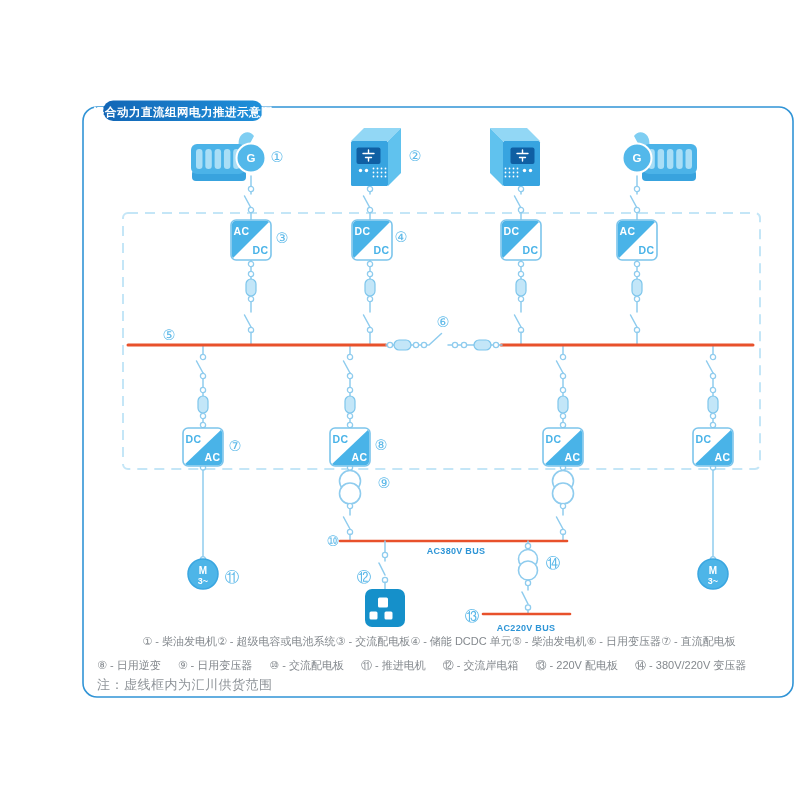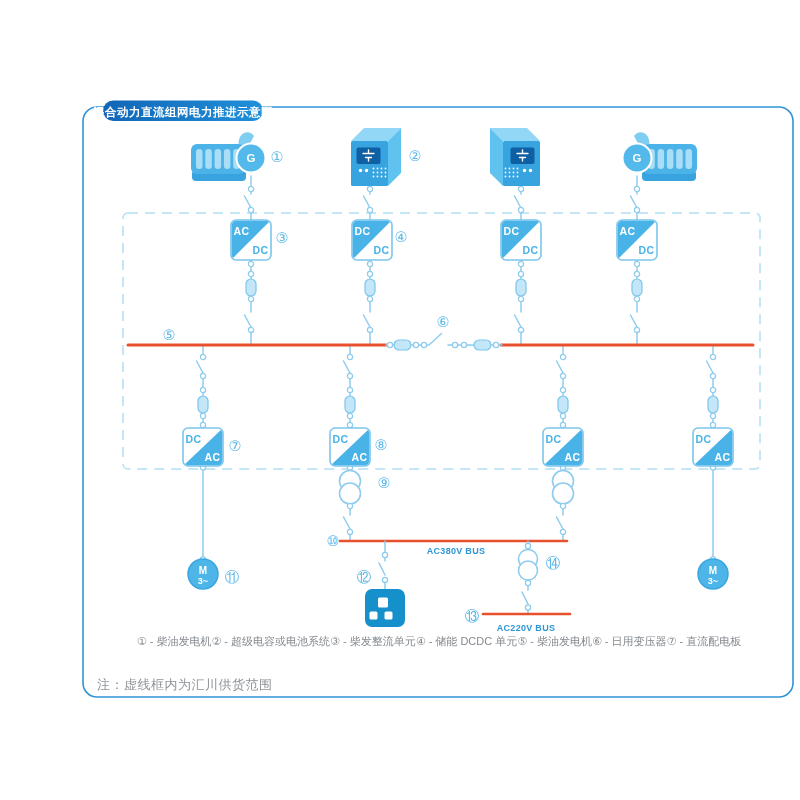--- a/index.html
+++ b/index.html
@@ -263,21 +263,30 @@
   <text class="mk" x="192" y="577">⑪</text>
   <text class="mk" x="324" y="577">⑫</text>
   <text class="mk" x="432" y="616">⑬</text>
   <text class="mk" x="513" y="563">⑭</text>
 </svg>
 
 <div class="legend">
   <div class="lrow">
     <span>① - 柴油发电机</span>
     <span>② - 超级电容或电池系统</span>
-    <span>③ - 柴发整流单元</span>
+    <span>③ - 交流配电板</span>
     <span>④ - 储能 DCDC 单元</span>
     <span>⑤ - 柴油发电机</span>
     <span>⑥ - 日用变压器</span>
     <span>⑦ - 直流配电板</span>
   </div>
+  <div class="lrow2">
+    <span>⑧ - 日用逆变</span>
+    <span>⑨ - 日用变压器</span>
+    <span>⑩ - 交流配电板</span>
+    <span>⑪ - 推进电机</span>
+    <span>⑫ - 交流岸电箱</span>
+    <span>⑬ - 220V 配电板</span>
+    <span>⑭ - 380V/220V 变压器</span>
+  </div>
 </div>
 <div class="note">注：虚线框内为汇川供货范围</div>
 </div>
 
 </body></html>

